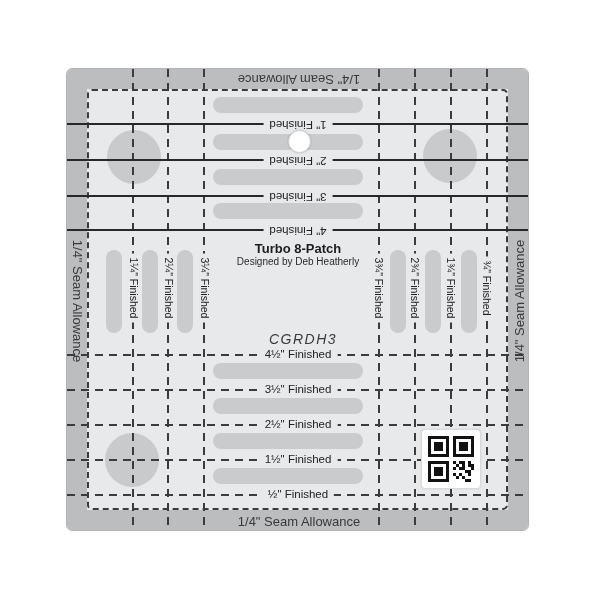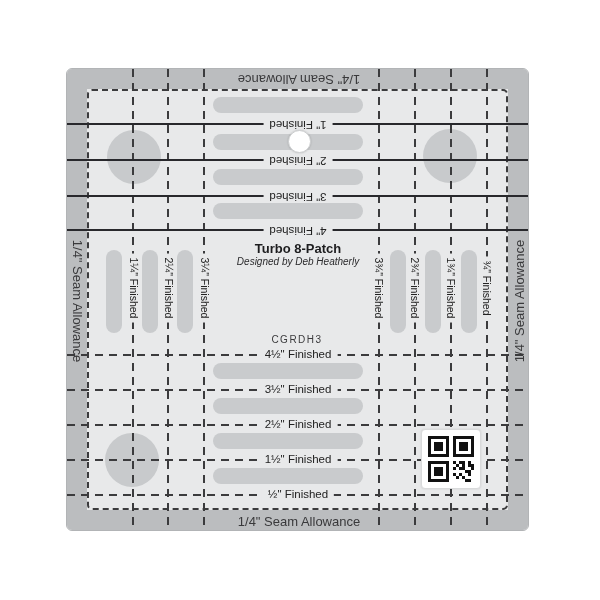--- a/index.html
+++ b/index.html
@@ -30,23 +30,23 @@
   .seam{position:absolute;transform:translate(-50%,-50%);font-size:13px;color:#39393b;
     white-space:nowrap;line-height:1;}
   .seam-flip{transform:translate(-50%,-50%) rotate(180deg);}
   .seam-rotcw{transform:translate(-50%,-50%) rotate(90deg);}
   .seam-rotccw{transform:translate(-50%,-50%) rotate(-90deg);}
   .hole{position:absolute;left:221px;top:61px;width:21px;height:21px;border-radius:50%;
     background:#ffffff;border:1px solid #cccecf;box-shadow:0 0 2px rgba(0,0,0,.18);}
   .title{position:absolute;left:231px;top:179px;transform:translate(-50%,-50%);
     font-size:13px;font-weight:bold;color:#1d1d1f;white-space:nowrap;}
   .designer{position:absolute;left:231px;top:192px;transform:translate(-50%,-50%);
-    font-size:10px;color:#2a2a2c;white-space:nowrap;font-style:italic;}
-  .sku{position:absolute;left:230px;top:270px;transform:translate(-50%,-50%);
-    font-size:10px;letter-spacing:1.5px;color:#3a3a3c;white-space:nowrap;}
+    font-size:10px;color:#2a2a2c;white-space:nowrap;}
+  .sku{position:absolute;left:236px;top:270px;transform:translate(-50%,-50%);
+    font-size:14px;letter-spacing:1.5px;color:#3a3a3c;white-space:nowrap;font-style:italic;}
   .logo{position:absolute;left:197px;top:201px;width:66px;height:66px;border-radius:50%;
     background:#fdfdfd;border:1px solid #cfd1d3;box-shadow:0 0 3px rgba(0,0,0,.15);
     text-align:center;overflow:hidden;box-sizing:border-box;}
   .logo .brand1{font-size:10.5px;font-weight:bold;letter-spacing:-.5px;color:#0c0c0c;
     margin-top:-3px;line-height:1;}
   .logo .tagline{font-size:3.2px;color:#444;line-height:1.2;}
   .logo .brand2{font-size:9px;font-weight:bold;color:#0c0c0c;line-height:1;
     margin-left:22px;text-align:left;}
   .logo .weburl{font-size:4px;color:#5d2424;line-height:1.5;font-weight:bold;}
   .logo .madein{font-size:3.2px;color:#555;margin-top:3px;line-height:1;}

